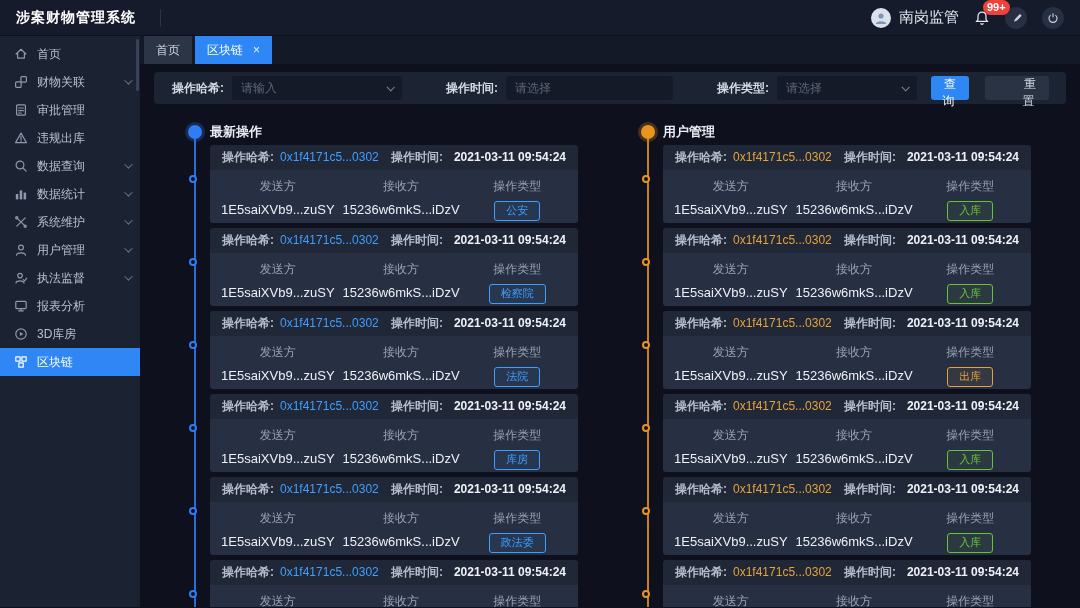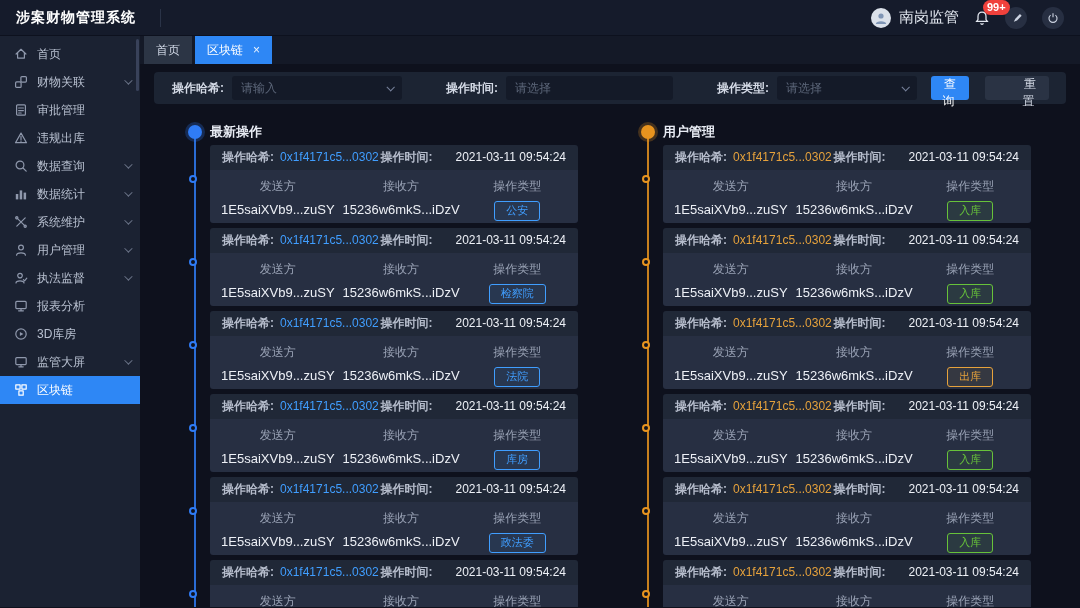--- a/index.html
+++ b/index.html
@@ -55,21 +55,21 @@
   .col::before { content:''; position:absolute; left:-1px; top:9px; bottom:-200px; width:2px; background:var(--accent); opacity:.85; }
   .col-title { position:relative; height:18px; line-height:18px; margin-bottom:4px; font-size:13px; font-weight:bold; color:#e8ecf4; }
   .big-dot { position:absolute; left:-22px; top:2px; width:14px; height:14px; border-radius:50%; background:var(--accent); box-shadow:0 0 0 3px var(--accent-soft); }
 
   .card-wrap { position:relative; margin-bottom:5px; }
   .node { position:absolute; left:-21px; top:30px; width:8px; height:8px; border-radius:50%; border:2px solid var(--accent); background:#0e111d; }
   .card { border-radius:3px; overflow:hidden; }
   .card-head { height:25px; background:#202837; display:flex; align-items:center; justify-content:space-between; padding:0 12px; font-size:12px; white-space:nowrap; }
   .ch-lbl { color:#b6bdcc; font-weight:bold; margin-right:6px; }
   .hash { color:var(--link); text-decoration:none; cursor:pointer; }
-  .time { color:#eef1f7; margin-left:17px; }
+  .time { color:#eef1f7; margin-left:5px;font-weight:bold; }
   .card-body { height:53px; background:#272f42; display:flex; padding:8px 8px 0 8px; }
   .bcol { text-align:center; }
   .c1 { width:34%; } .c2 { width:36%; } .c3 { width:30%; }
   .blabel { font-size:12px; color:#99a2b5; margin-bottom:7px; }
   .bval { font-size:13px; color:#edf0f6; }
   .tag { display:inline-block; font-size:11px; line-height:1.25; padding:2px 11px; border-radius:3px; border:1px solid; margin-top:-2px; }
   .tag.blue   { color:#409eff; border-color:#409eff; background:rgba(64,158,255,.08); }
   .tag.green  { color:#67c23a; border-color:#67c23a; background:rgba(103,194,58,.08); }
   .tag.orange { color:#e6a23c; border-color:#e6a23c; background:rgba(230,162,60,.08); }
 </style>
@@ -218,30 +218,20 @@
         <div class="sb-item">
     <span class="icon">
             <svg width="14" height="14" viewBox="0 0 14 14" fill="none" stroke="currentColor" stroke-width="1.2" stroke-linecap="round" stroke-linejoin="round">
               <circle cx="7" cy="7" r="5.2"></circle>
               <path d="M5.9 4.9v4.2L9.4 7Z" fill="currentColor" stroke="none"></path>
             </svg>
           </span>
     <span class="sb-label">3D库房</span>
 
   </div>
-        <div class="sb-item">
-    <span class="icon">
-            <svg width="14" height="14" viewBox="0 0 14 14" fill="none" stroke="currentColor" stroke-width="1.2" stroke-linecap="round" stroke-linejoin="round">
-              <rect x="1.8" y="2.6" width="10.4" height="7" rx="1"></rect>
-              <path d="M7 9.6v2.2M4.8 11.8h4.4"></path>
-            </svg>
-          </span>
-    <span class="sb-label">监管大屏</span>
-    <span class="chev"></span>
-  </div>
         <div class="sb-item active">
     <span class="icon">
             <svg width="14" height="14" viewBox="0 0 14 14" fill="none" stroke="currentColor" stroke-width="1.2" stroke-linecap="round" stroke-linejoin="round">
               <rect x="1.8" y="1.8" width="4.3" height="4.3"></rect>
               <rect x="7.9" y="1.8" width="4.3" height="4.3"></rect>
               <rect x="4.9" y="7.9" width="4.3" height="4.3"></rect>
             </svg>
           </span>
     <span class="sb-label">区块链</span>
 

